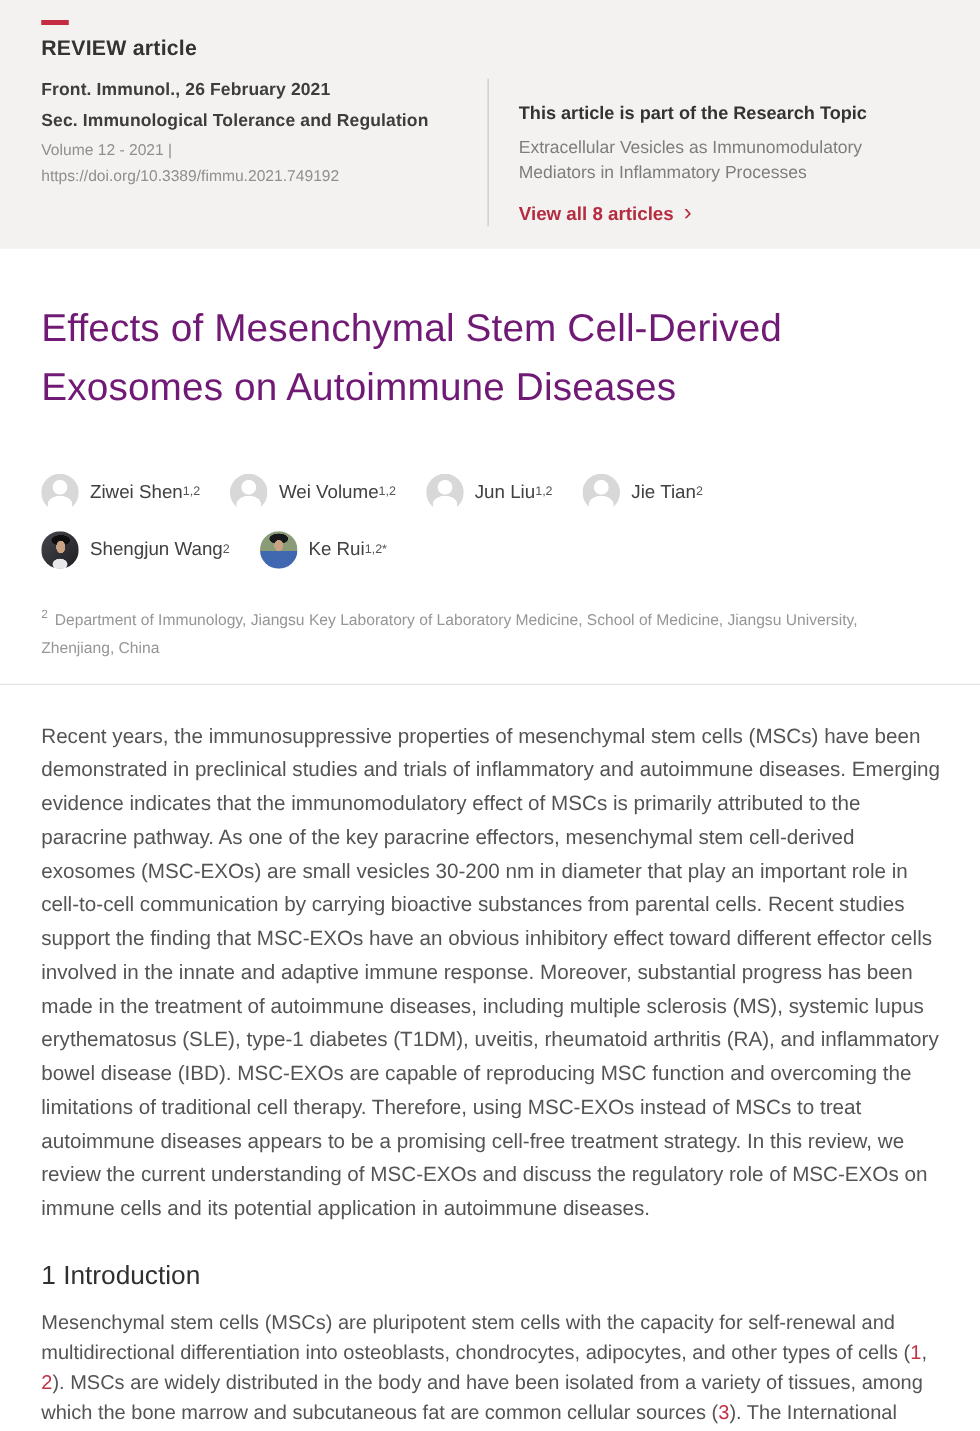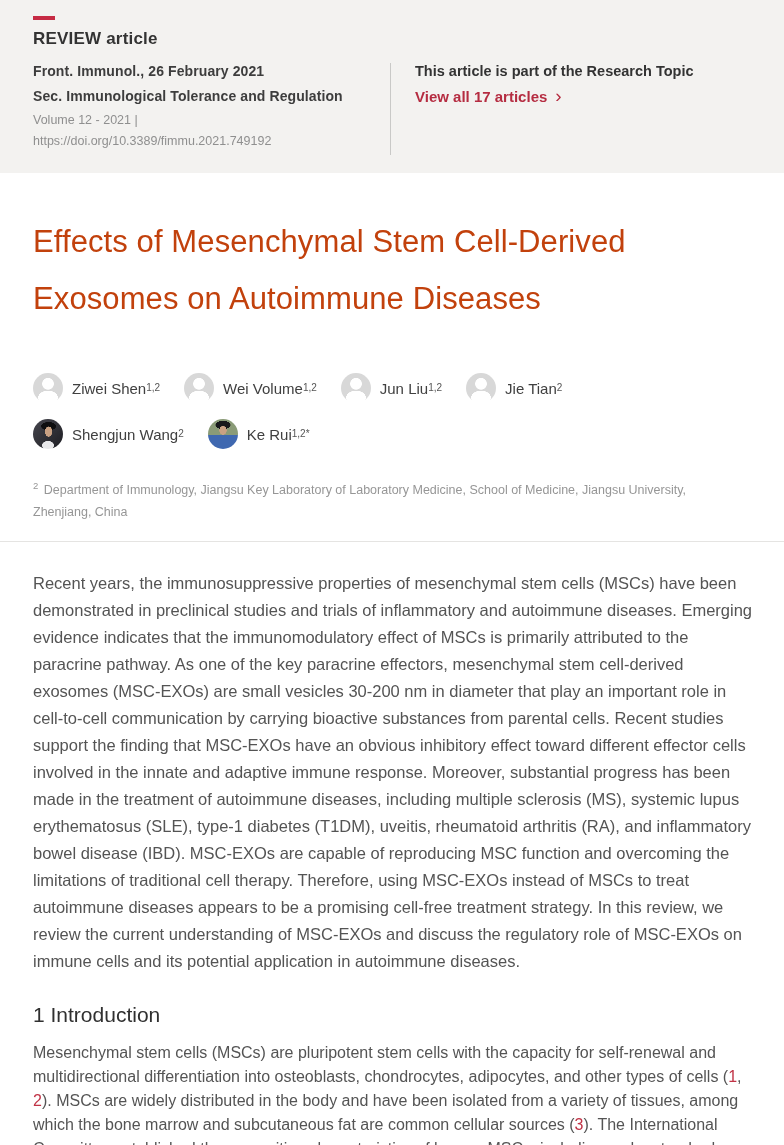--- a/index.html
+++ b/index.html
@@ -37,35 +37,35 @@
   .volume-line, .doi-line {
     font-size: 12.5px; color: #8f8f8f; margin-bottom: 7px;
     font-weight: 400;
   }
   .doi-line { cursor: pointer; }
   .header-right {
     border-left: 1px solid #c9c9c7;
     padding-left: 24px;
     flex: 1;
   }
-  .rt-intro { font-size: 14.5px; font-weight: 700; color: #333333; margin-bottom: 8px; }
+  .rt-intro { font-size: 14.5px; font-weight: 700; color: #333333; margin-bottom: 8px; margin-top: 20px; }
   .rt-title { font-size: 14px; color: #7d7d7d; line-height: 1.45; max-width: 330px; margin-bottom: 14px; }
   .rt-link {
     font-size: 15px; font-weight: 700; color: #b52c41;
     display: inline-flex; align-items: center; gap: 8px;
     cursor: pointer;
   }
   .rt-chevron { font-size: 19px; line-height: 1; font-weight: 400; transform: translateY(-1px); }
 
   
   .main { padding: 0 30px 0 33px; }
   .article-title {
     margin-top: 40px;
-    font-size: 31px; line-height: 57px;
-    color: #c2410c; font-weight: 500;
+    font-size: 31px; line-height: 47px;
+    color: #701a75; font-weight: 500;
     max-width: 650px;
     letter-spacing: .1px;
   }
 
   
   .authors {
     margin-top: 46px;
     max-width: 600px;
     display: flex; flex-wrap: wrap;
     column-gap: 24px; row-gap: 16px;
@@ -138,22 +138,23 @@
   <div class="article-type">REVIEW article</div>
   <div class="header-cols">
     <div class="header-left">
       <div class="journal-line">Front. Immunol., 26 February 2021</div>
       <div class="section-line">Sec. Immunological Tolerance and Regulation</div>
       <div class="volume-line">Volume 12 - 2021 |</div>
       <div class="doi-line">https://doi.org/10.3389/fimmu.2021.749192</div>
     </div>
     <div class="header-right">
       <div class="rt-intro">This article is part of the Research Topic</div>
+      <div class="rt-title">Extracellular Vesicles as Immunomodulatory Mediators in Inflammatory Processes</div>
       <div class="rt-link">
-        <span>View all 17 articles</span>
+        <span>View all 8 articles</span>
         <span class="rt-chevron">›</span>
       </div>
     </div>
   </div>
 </header>
 
 <main class="main">
   <h1 class="article-title">Effects of Mesenchymal Stem Cell-Derived Exosomes on Autoimmune Diseases</h1>
 
   <div class="authors">

